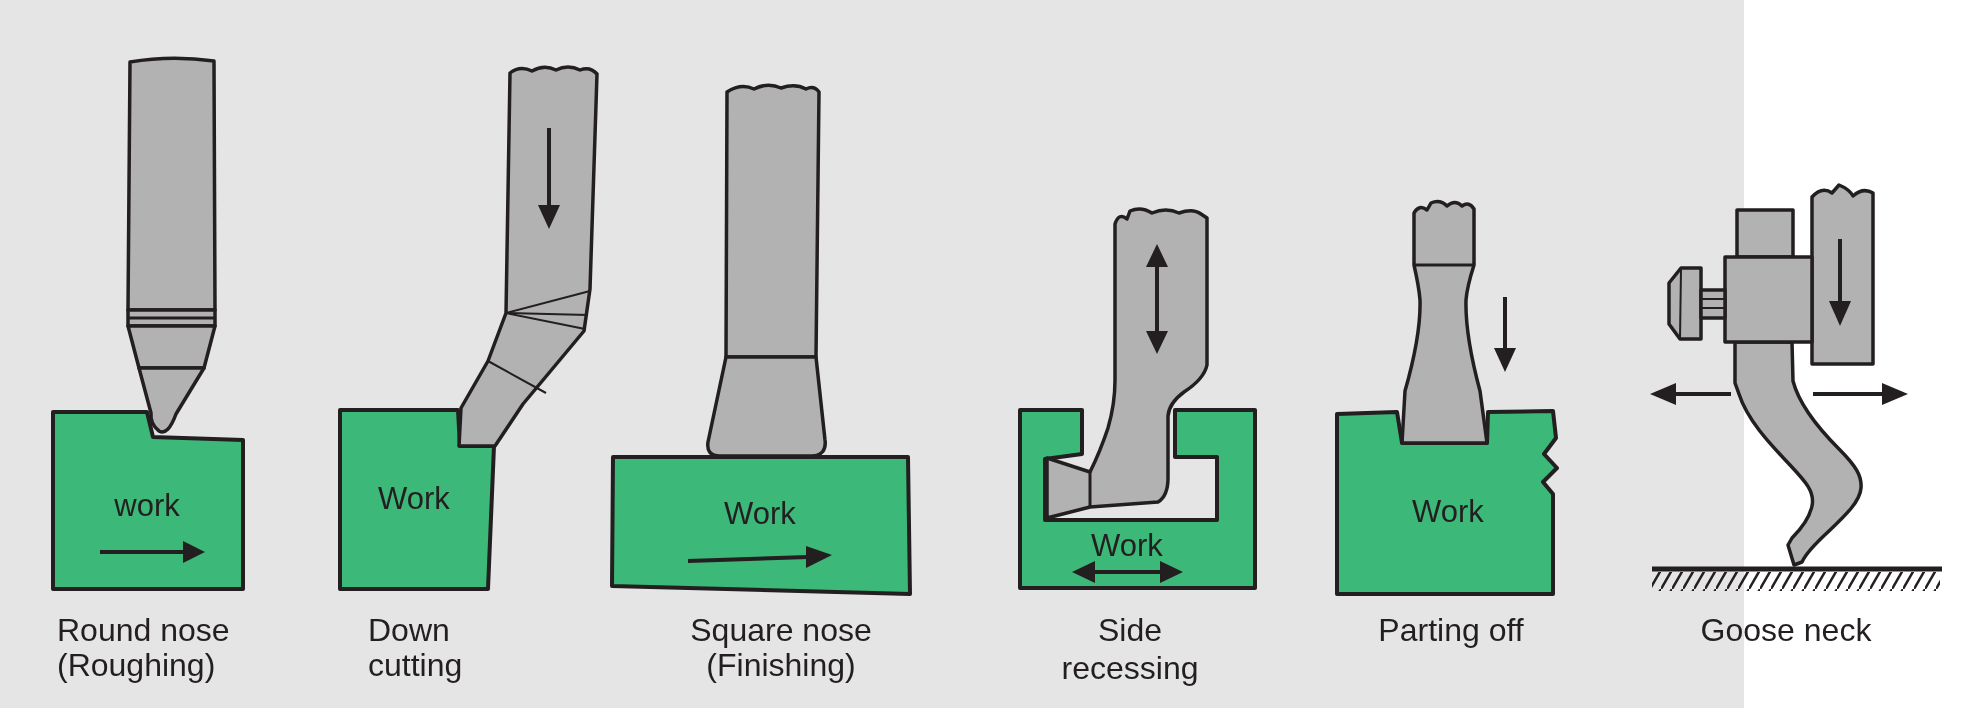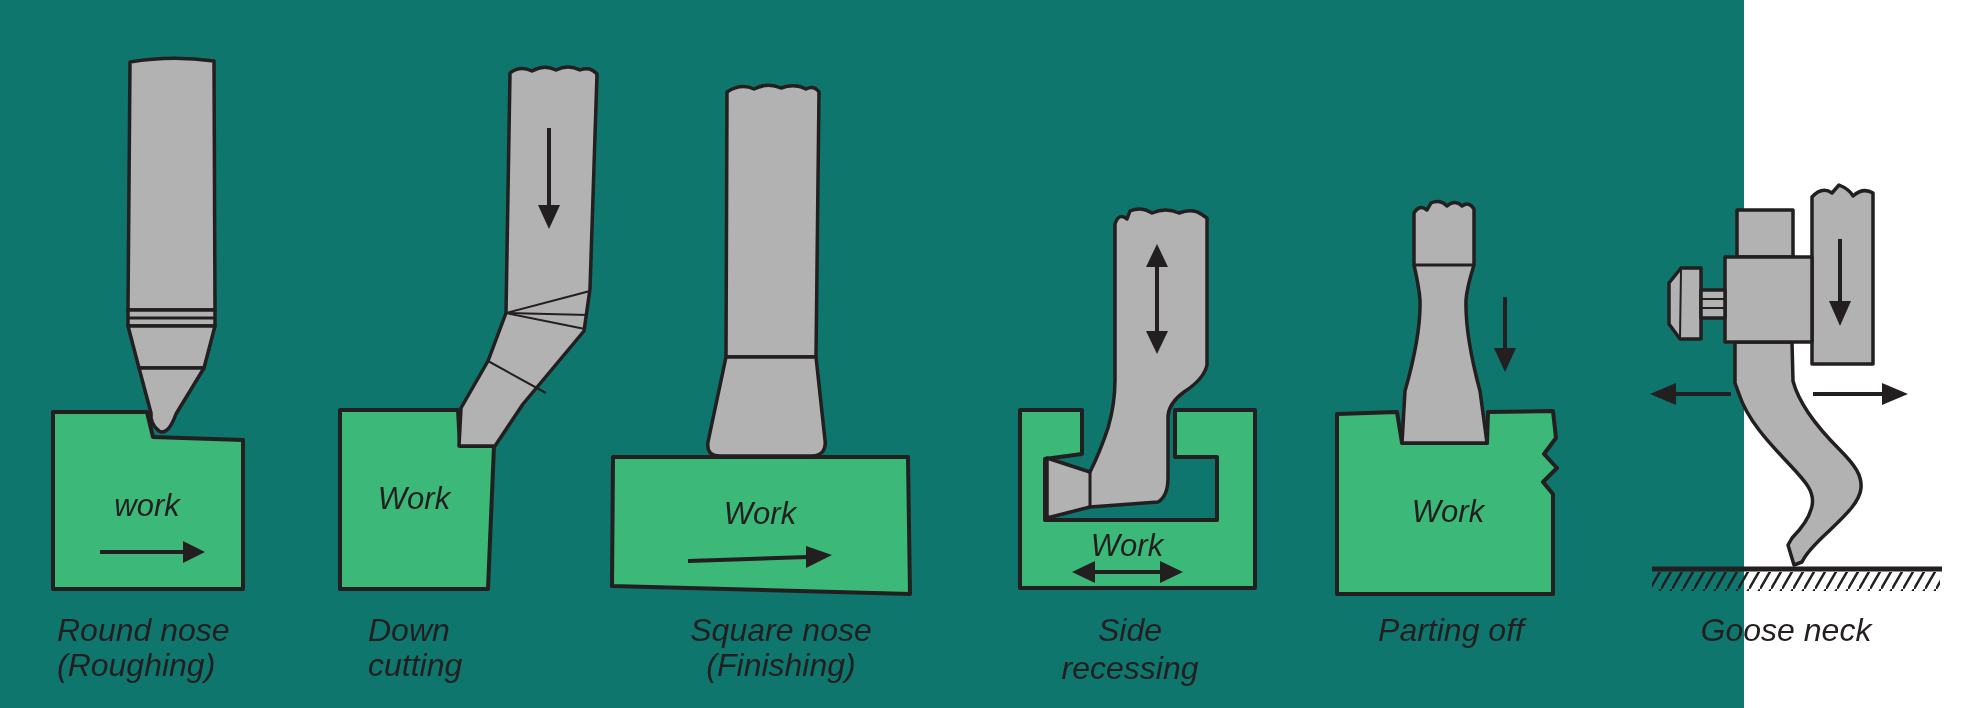--- a/index.html
+++ b/index.html
@@ -1,16 +1,16 @@
 <!DOCTYPE html>
 <html style="--work-green: #3cb878; --tool-gray: #b2b2b2; --outline: #231f20; --text-color: #231f20;"><head>
 <meta charset="utf-8">
 <style>
   html,body{margin:0;padding:0;background:#ffffff;}
-  .stage{width:1744px;height:708px;position:relative;background:#0f766e;font-style:italic;}
+  .stage{width:1744px;height:708px;position:relative;background:#e5e5e5;}
   svg{display:block;}
   .work{fill:var(--work-green,#3cb878);stroke:var(--outline,#231f20);stroke-width:4;stroke-linejoin:round;}
   .tool{fill:var(--tool-gray,#b2b2b2);stroke:var(--outline,#231f20);stroke-width:3.5;stroke-linejoin:round;}
   .thin{stroke:var(--outline,#231f20);stroke-width:2;fill:none;}
   .sep{stroke:var(--outline,#231f20);stroke-width:3;fill:none;}
   .arrow{stroke:var(--outline,#231f20);stroke-width:4;fill:none;}
   .ahead{fill:var(--outline,#231f20);stroke:none;}
   .ground{stroke:var(--outline,#231f20);stroke-width:5;fill:none;}
   text{fill:var(--text-color,#231f20);font-family:"Liberation Sans",sans-serif;}
   .wl{font-size:31px;}

